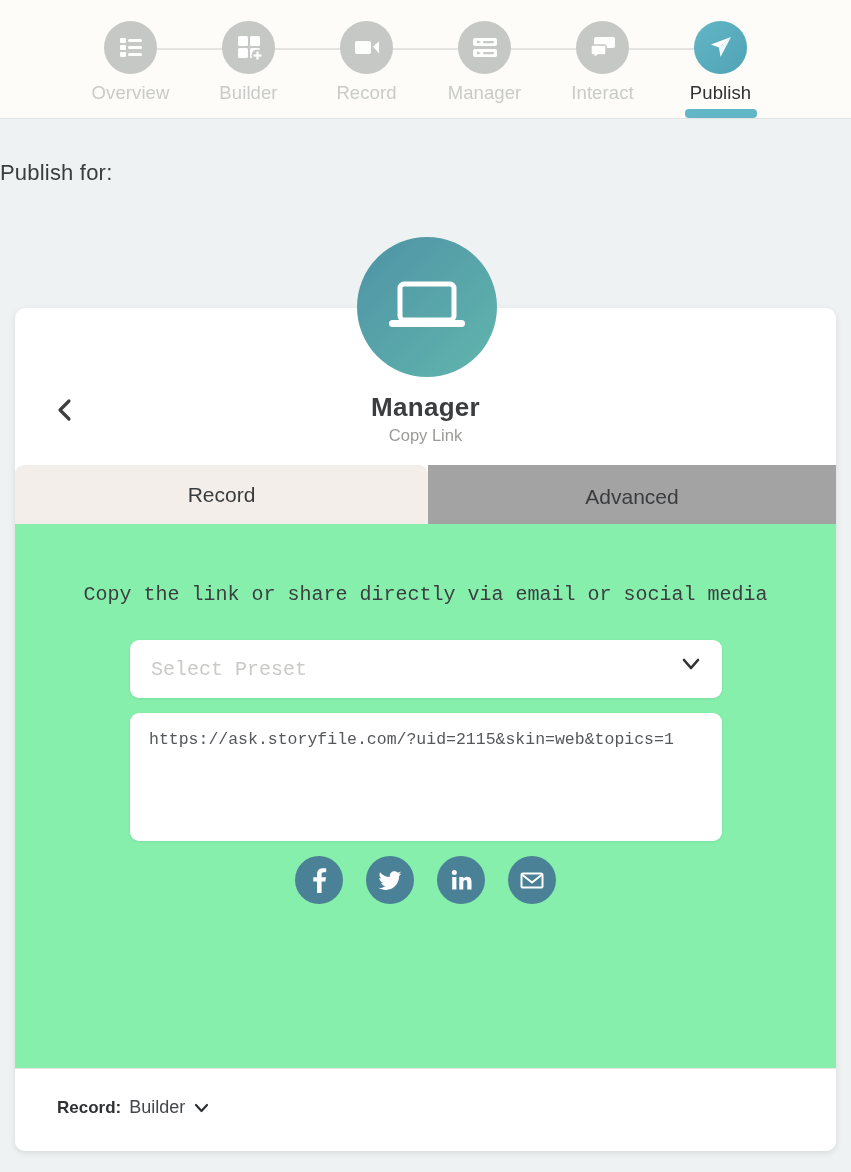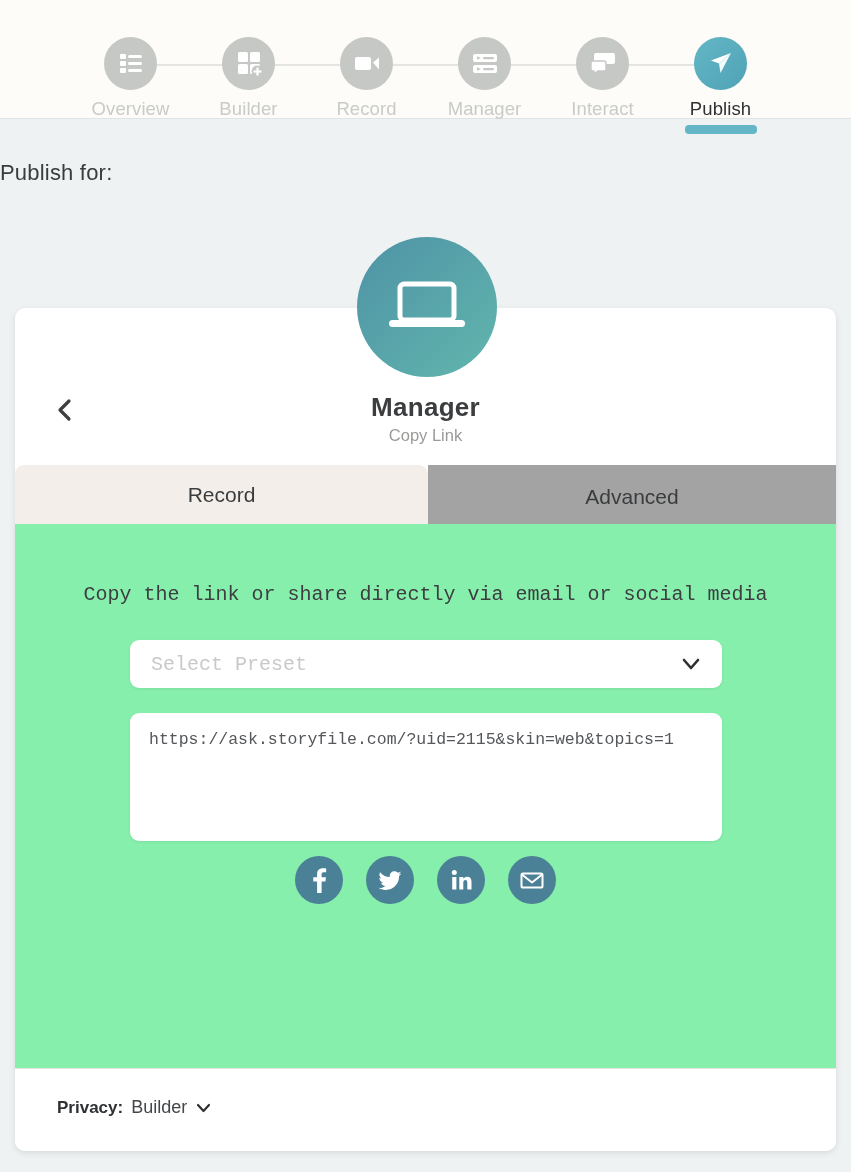--- a/index.html
+++ b/index.html
@@ -20,21 +20,21 @@
     position: absolute;
     left: 0; top: 0;
     width: 851px;
     height: 119px;
     background: #fdfcf8;
     border-bottom: 1px solid #dfe3e4;
     box-sizing: border-box;
   }
   .steps-row {
     position: absolute;
-    left: 0; top: 16px;
+    left: 0; top: 0;
     width: 851px;
     height: 118px;
     display: flex;
     align-items: center;
     justify-content: center;
   }
   .step {
     position: relative;
     width: 118px;
     height: 118px;
@@ -209,21 +209,21 @@
     width: 821px;
     text-align: center;
     font-size: 20px;
     color: #3c3e40;
   }
   #preset-select {
     position: absolute;
     left: 115px;
     top: 116px;
     width: 592px;
-    height: 48px;
+    height: 58px;
     background: #ffffff;
     border-radius: 9px;
     box-shadow: 0 1px 3px rgba(0,0,0,0.08);
     display: flex;
     align-items: center;
     cursor: pointer;
     box-sizing: border-box;
   }
   #preset-placeholder {
     margin-left: 21px;
@@ -482,21 +482,21 @@
             <polyline points="4.5,9 14,16.5 23.5,9" fill="none" stroke="#ffffff" stroke-width="2" stroke-linecap="round" stroke-linejoin="round"></polyline>
           </svg>
         </span>
       </div>
     </div>
 
   </div>
 
   <div id="card-footer">
     <div id="privacy-row">
-      <span id="privacy-label">Privacy:</span>
+      <span id="privacy-label">Record:</span>
       <span id="privacy-value">Builder</span>
       <span id="privacy-chevron">
         <svg class="icon-svg" width="17" height="15" viewBox="0 0 17 15">
           <polyline points="3,5 8.5,11 14,5" fill="none" stroke="#2e3032" stroke-width="2.2" stroke-linecap="round" stroke-linejoin="round"></polyline>
         </svg>
       </span>
     </div>
   </div>
 
 </div>

